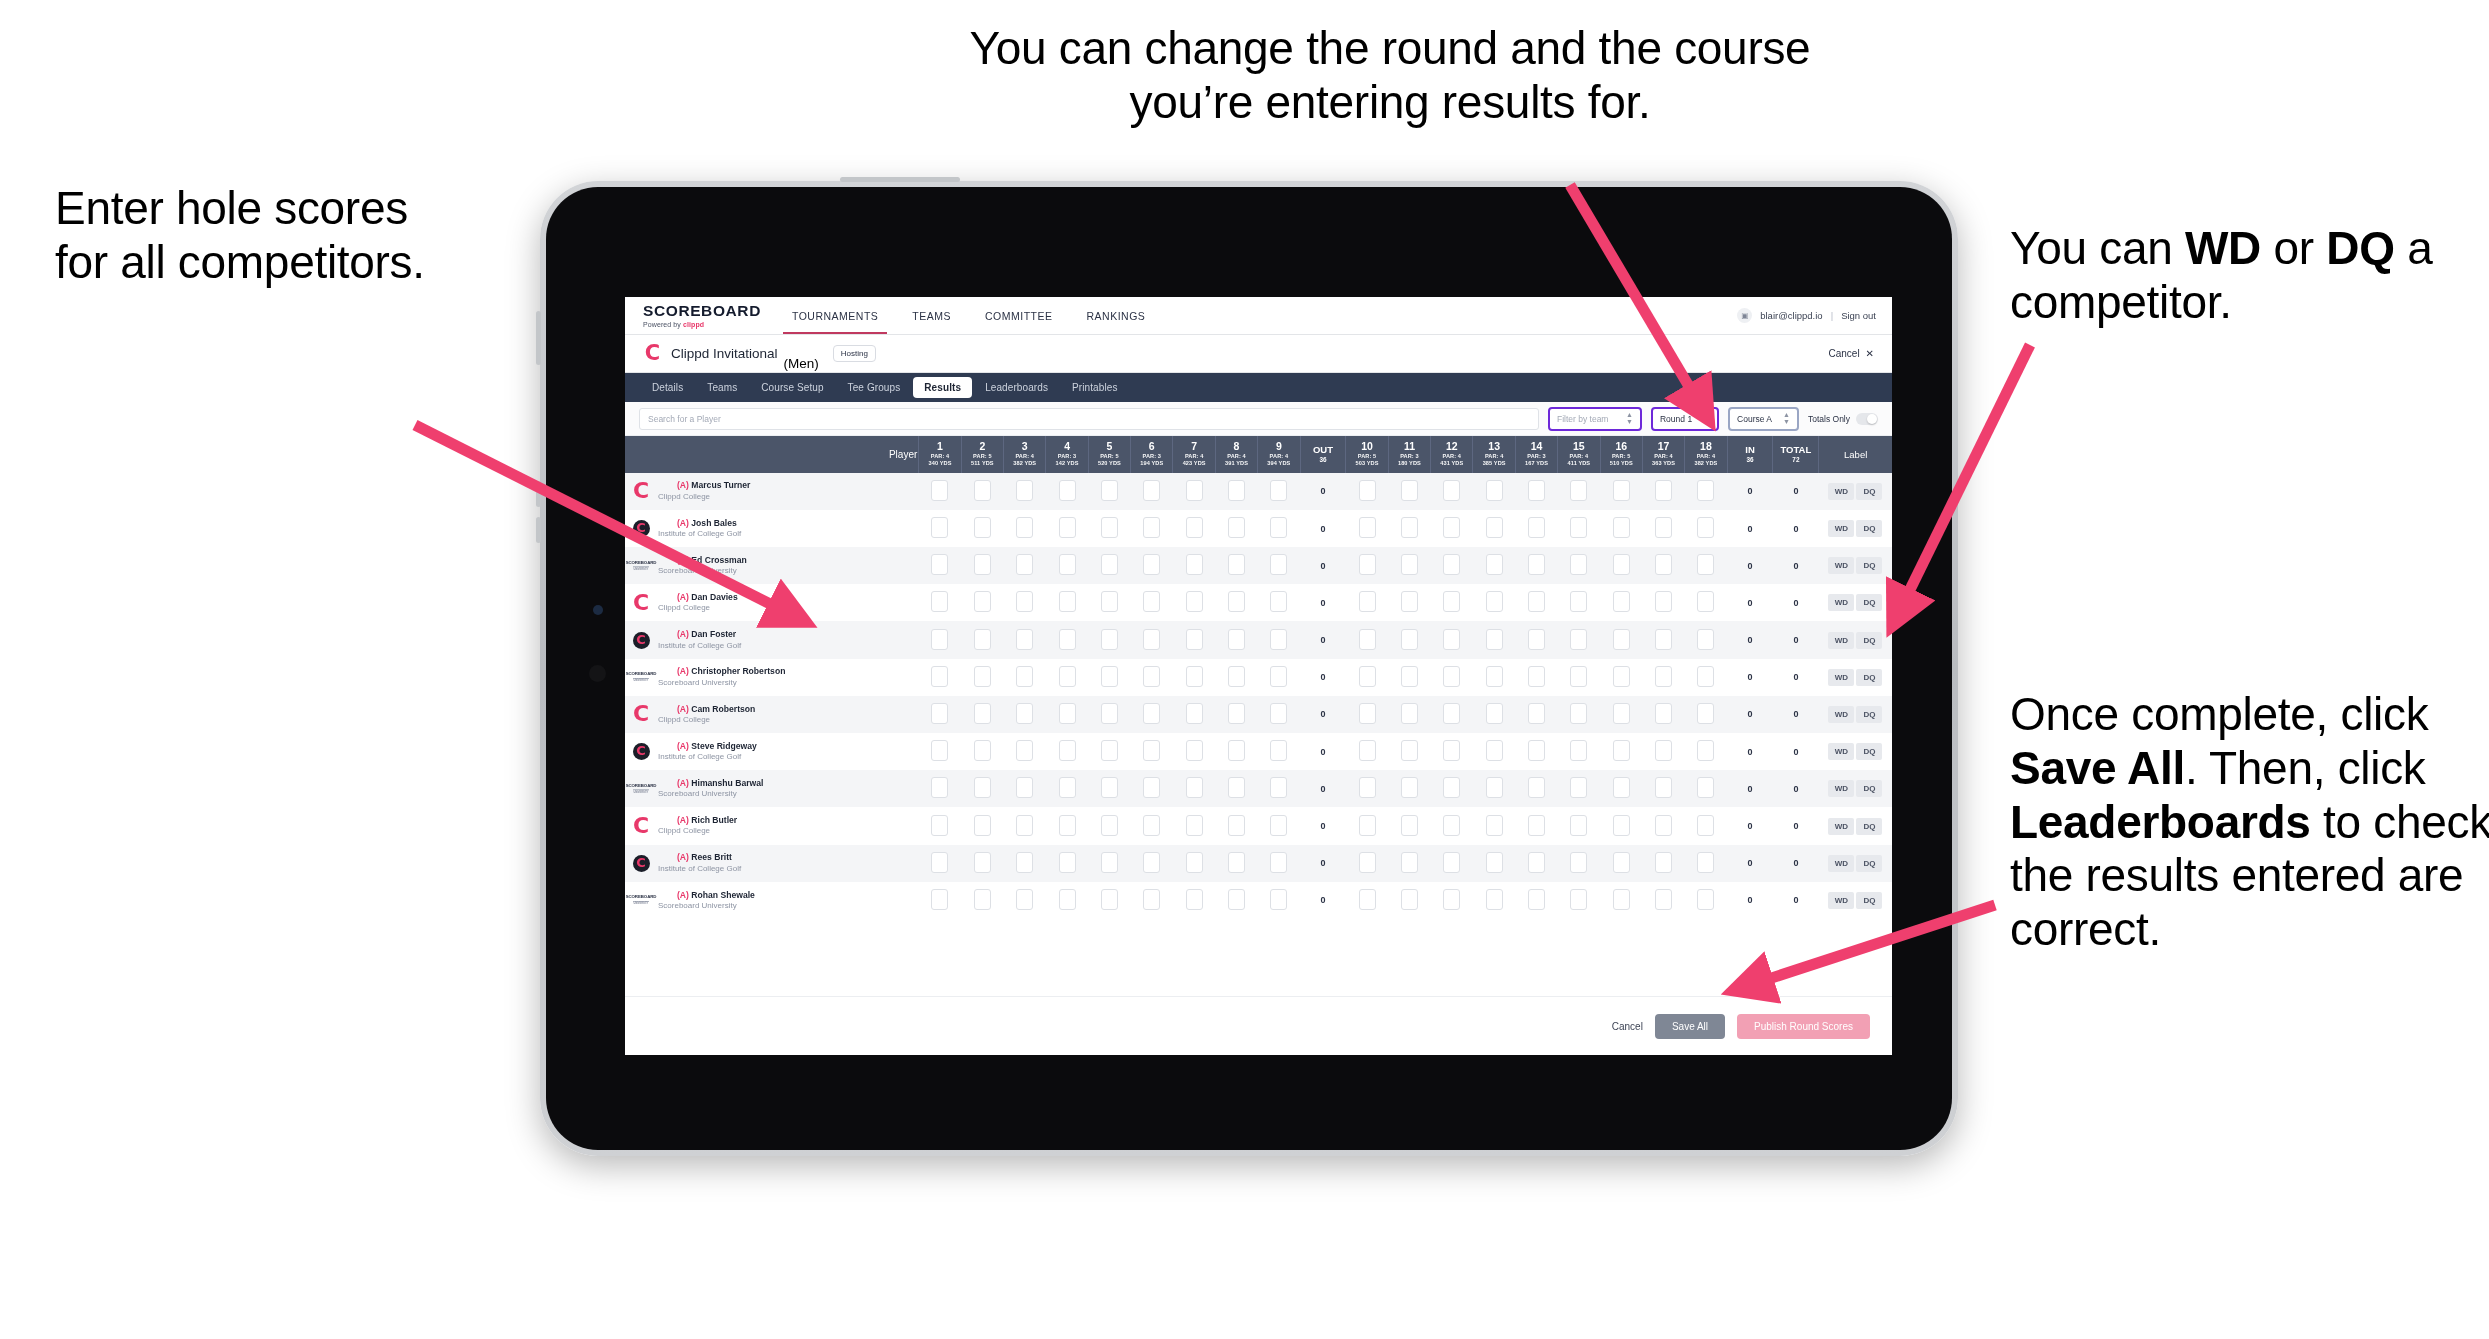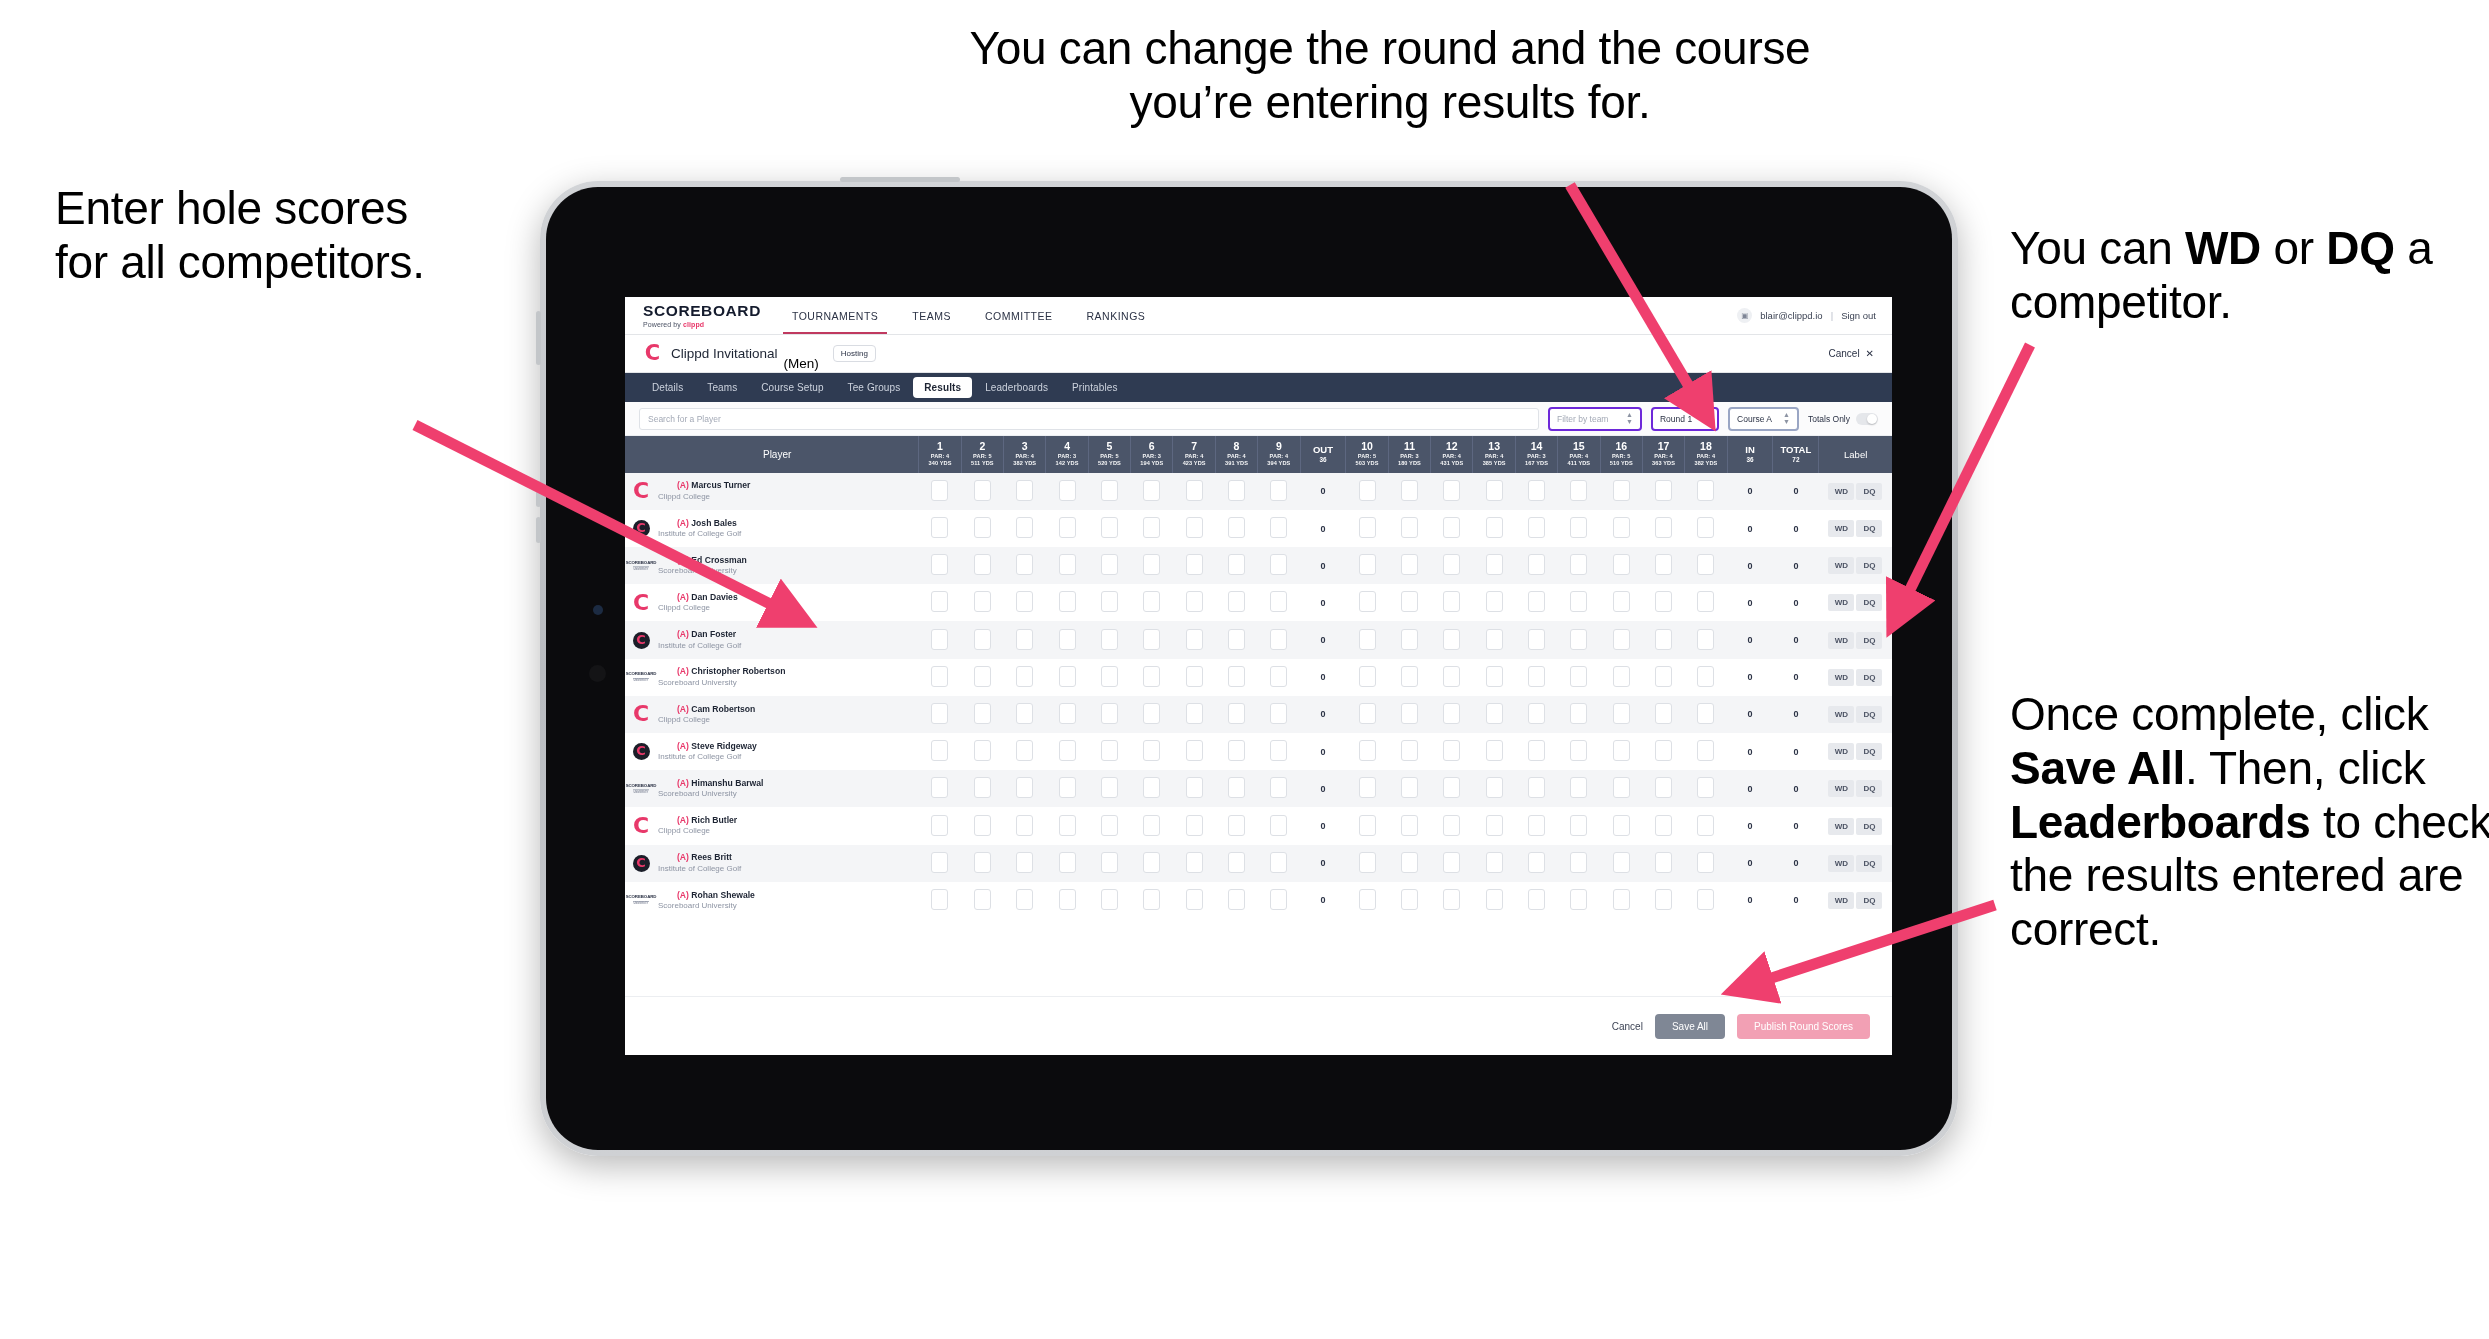--- a/index.html
+++ b/index.html
@@ -118,21 +118,21 @@
 
   
   #tablewrap{background:#ffffff;}
   table{border-collapse:collapse;width:100%;table-layout:fixed;}
   thead th{
     background:#4b5569;color:#ffffff;font-weight:600;vertical-align:middle;
     border-right:1px solid #5b real;
   }
   thead th{border-right:1px solid #5d6780;}
   thead th:last-child{border-right:none;}
-  th.playercol{text-align:center;padding-left:12px;font-size:10px;font-weight:500;width:198px;}
+  th.playercol{text-align:right;padding-left:12px;font-size:10px;font-weight:500;width:198px;}
   th.hole{width:29.5px;padding:4px 0 5px;text-align:center;}
   th.hole .hnum{font-size:10.5px;font-weight:700;line-height:1.15;}
   th.hole .par{font-size:5.6px;font-weight:700;letter-spacing:.1px;line-height:1.5;opacity:.95;}
   th.hole .yds{font-size:5.6px;font-weight:700;letter-spacing:.1px;line-height:1.3;opacity:.95;}
   th.agg{width:30px;text-align:center;}
   th.agg .lbl{font-size:9.5px;font-weight:700;line-height:1.2;}
   th.agg .val{font-size:6.4px;font-weight:700;line-height:1.6;}
   th.labelcol{width:50px;text-align:center;font-size:9.5px;font-weight:500;}
 
   tbody tr{height:37.2px;}

